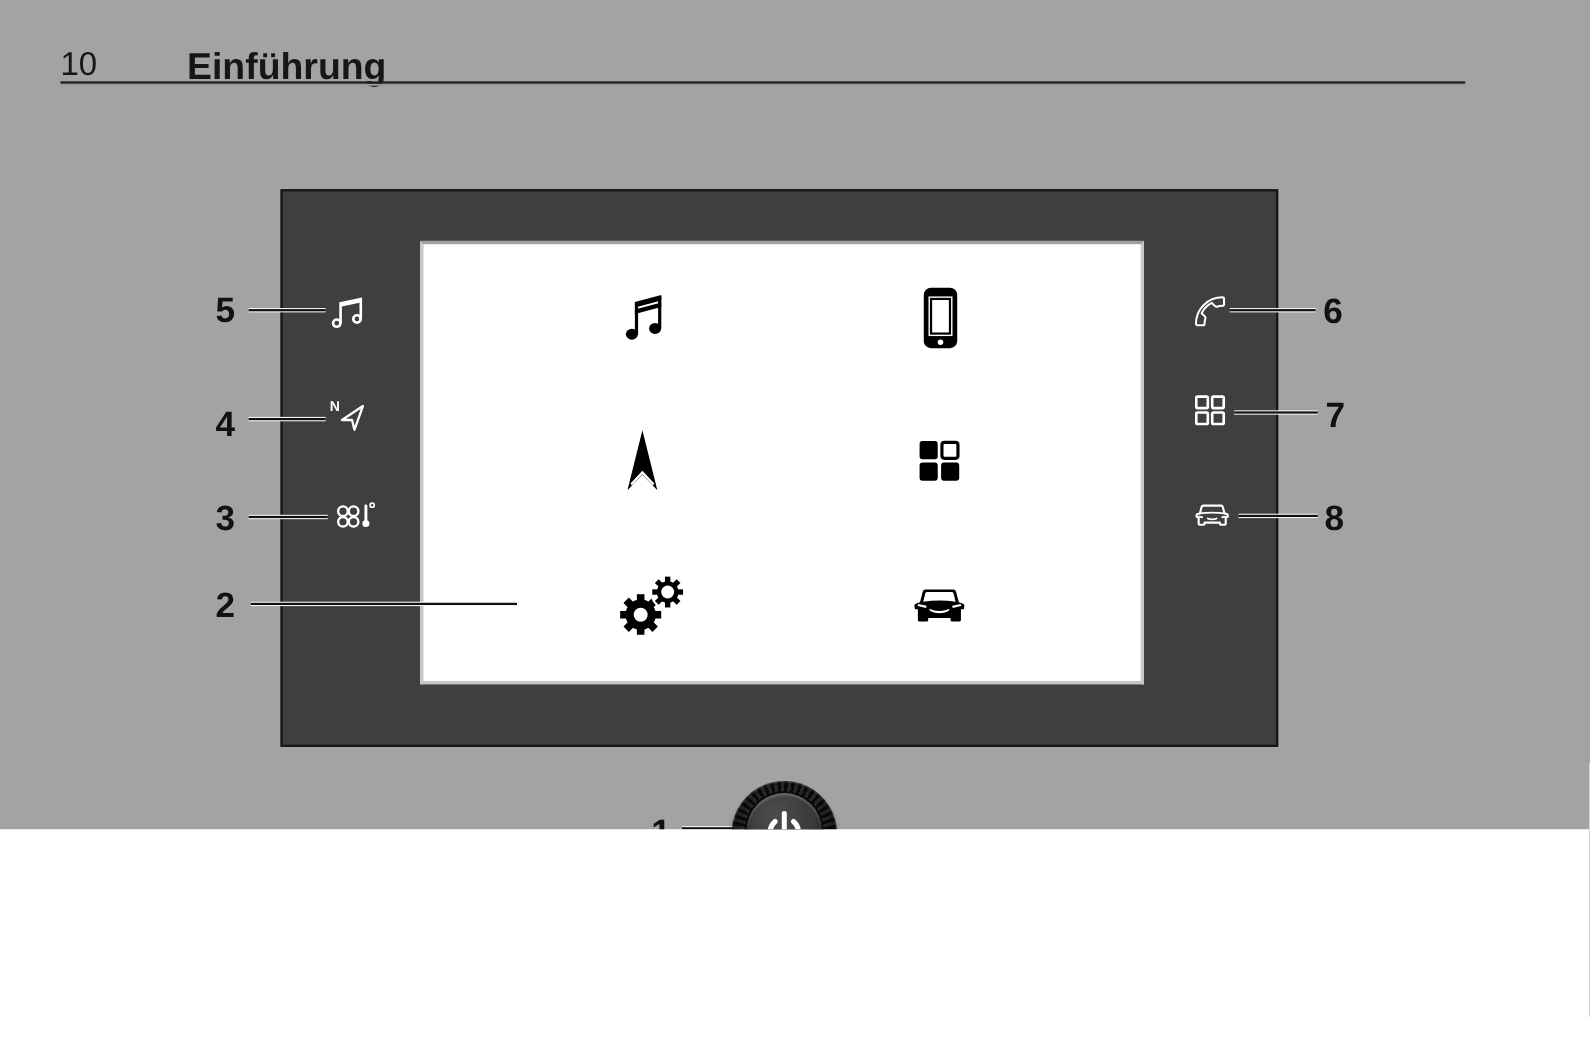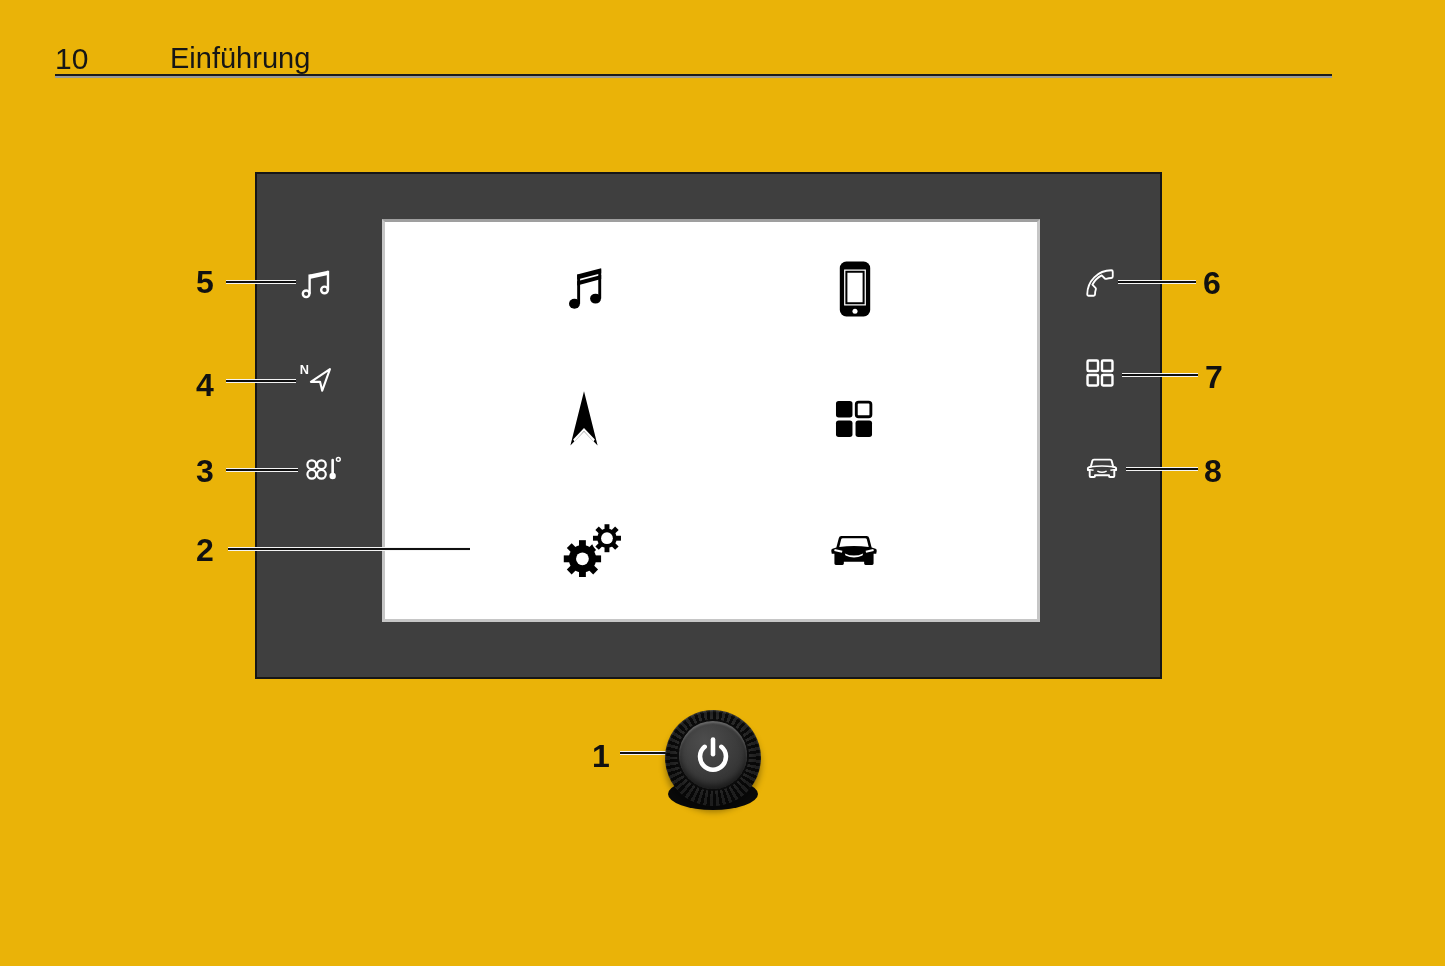--- a/index.html
+++ b/index.html
@@ -1,23 +1,23 @@
 <!DOCTYPE html>
 <html><head>
 <meta charset="utf-8">
 <style>
   html,body{margin:0;padding:0;background:#fff;}
   #page{
-    position:relative;width:1445px;height:966px;background:#eab308;overflow:hidden;
+    position:relative;width:1445px;height:754px;background:#a3a3a3;overflow:hidden;
     font-family:"Liberation Sans",sans-serif;color:#161616;
   }
   .abs{position:absolute;}
   
   .pgnum{left:55px;top:42px;font-size:30px;}
-  .chapter{left:170px;top:42px;font-size:29px;}
+  .chapter{left:170px;top:42px;font-size:34px;font-weight:bold;}
   .hrule{left:55px;top:74px;width:1277px;height:2px;background:#1c1c1c;box-shadow:0 2px 0 #9a9a9a;}
   .sectitle{left:55px;top:99px;font-size:26px;}
   
   .bezel{left:255px;top:172px;width:907px;height:507px;background:#3f3f3f;
          border:2px solid #161616;box-sizing:border-box;}
   .screen{left:382px;top:219px;width:658px;height:403px;background:#fff;
           border:3px solid #c6c6c6;border-top-color:#9f9f9f;box-sizing:border-box;}
   
   .num{font-size:32px;font-weight:bold;line-height:1;color:#111;}
   .cline{height:2px;background:#101010;box-shadow:0 1px 0 #f4f4f4,0 -1px 0 #f4f4f4;}

